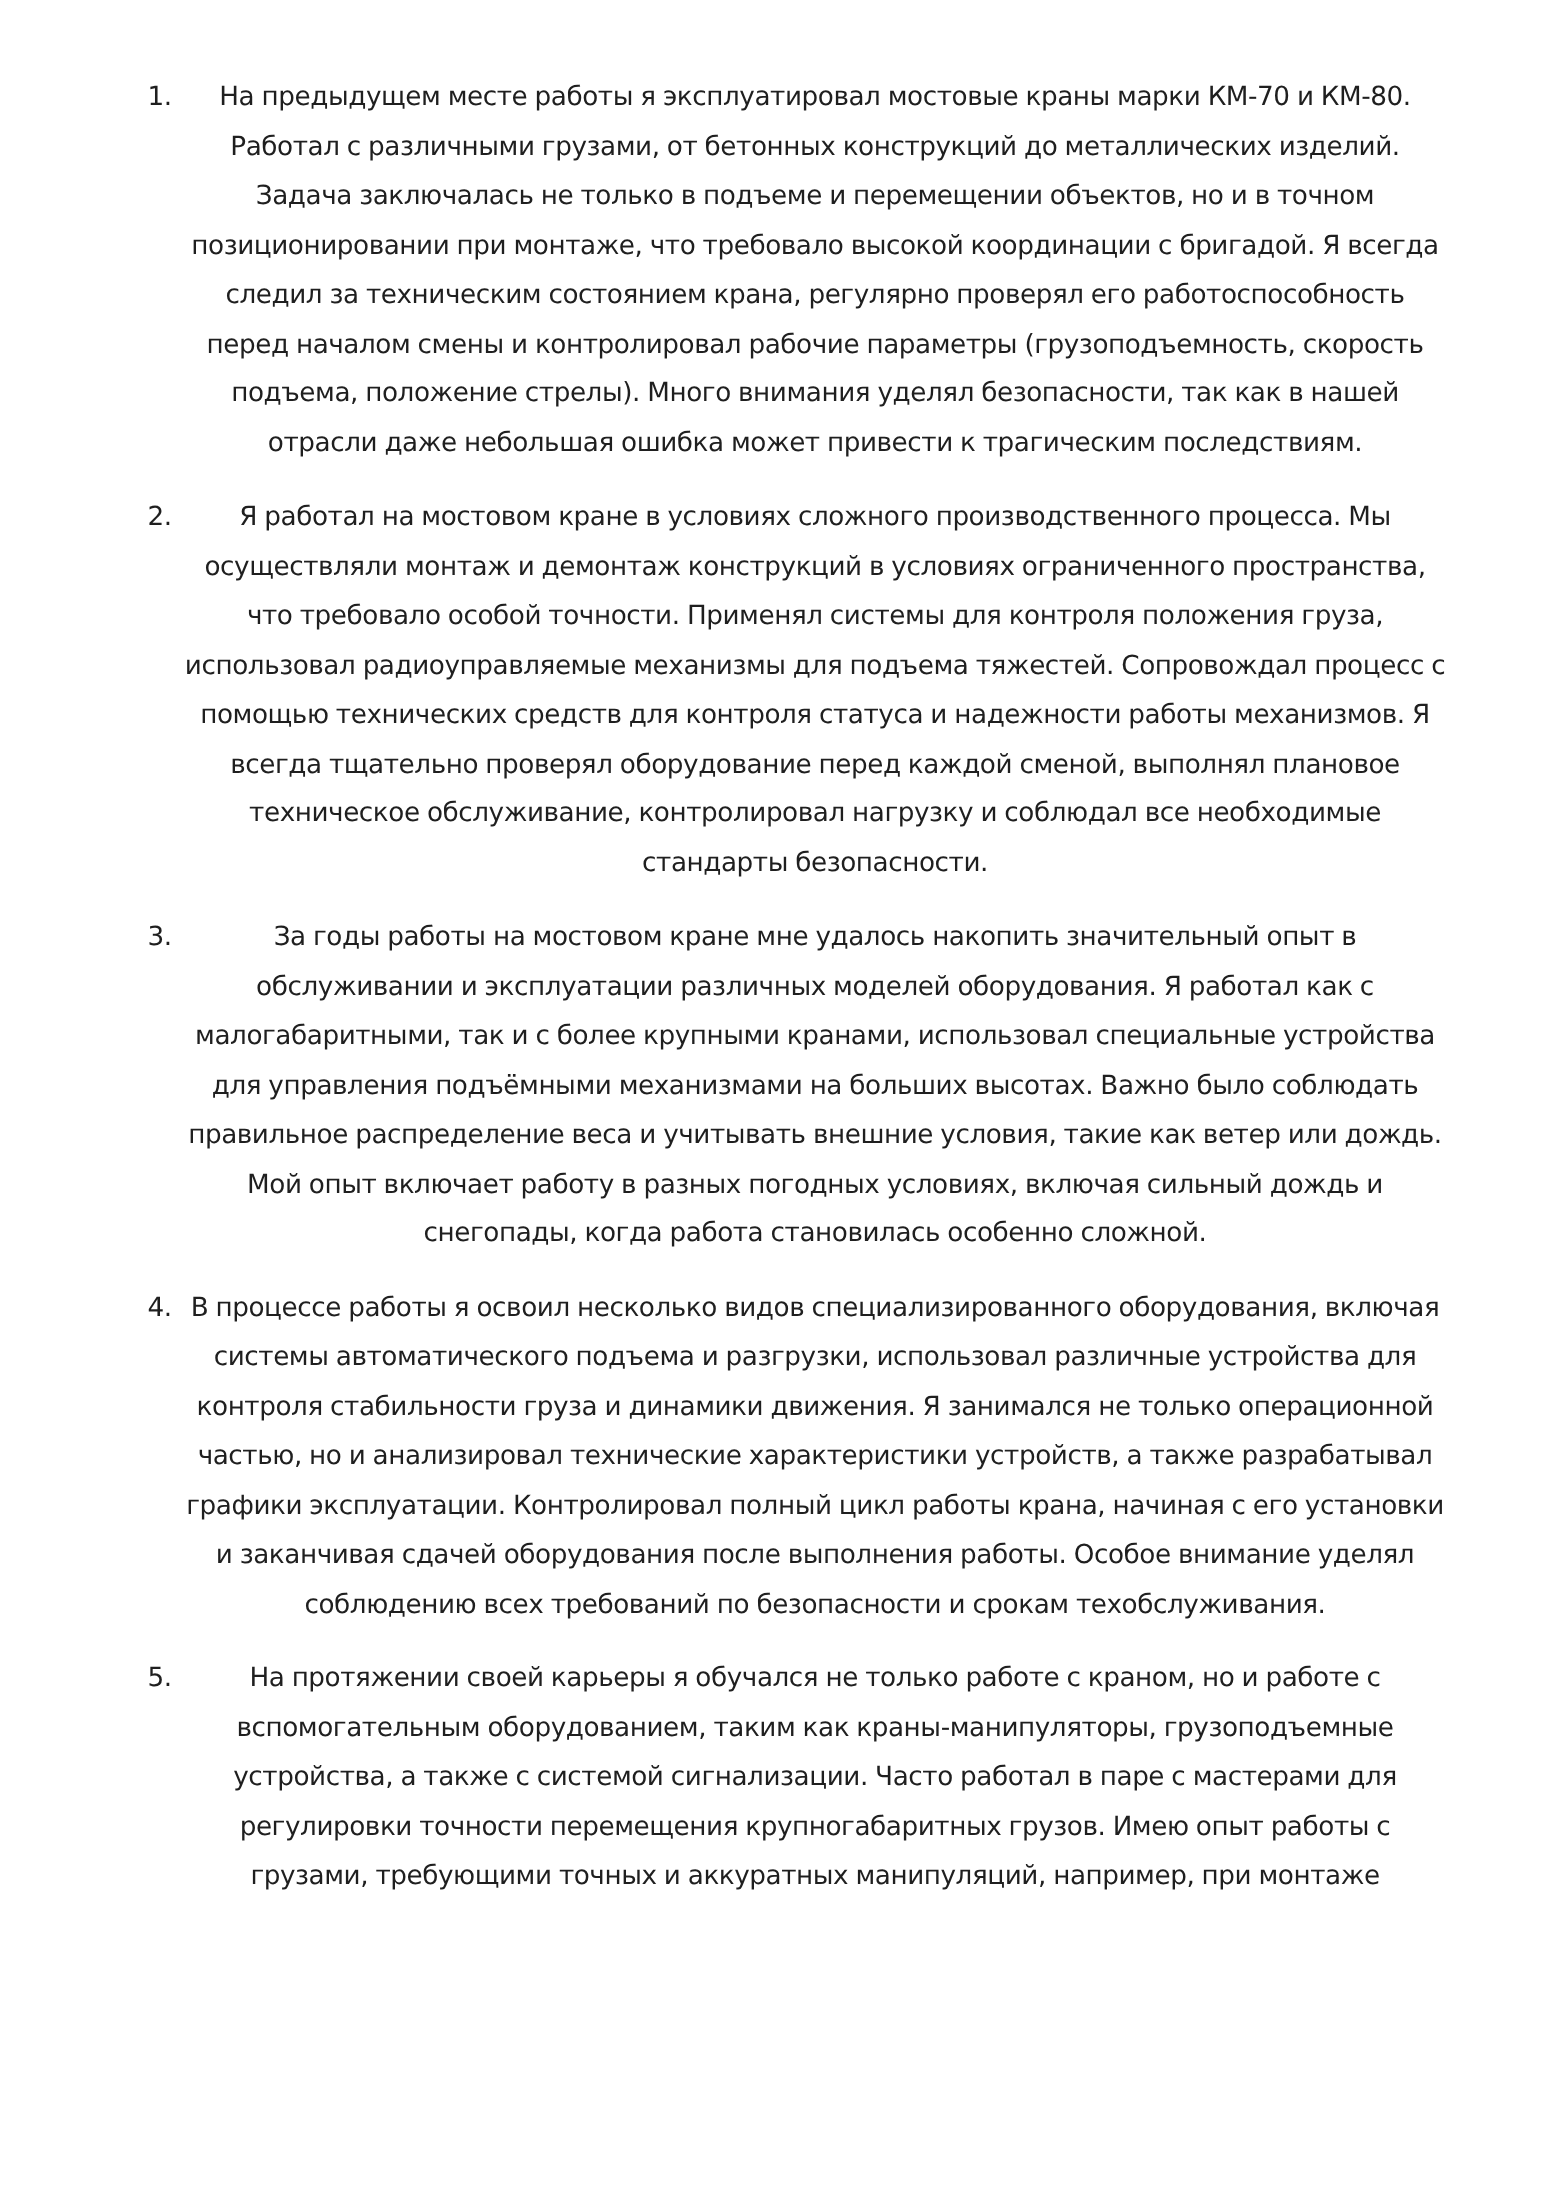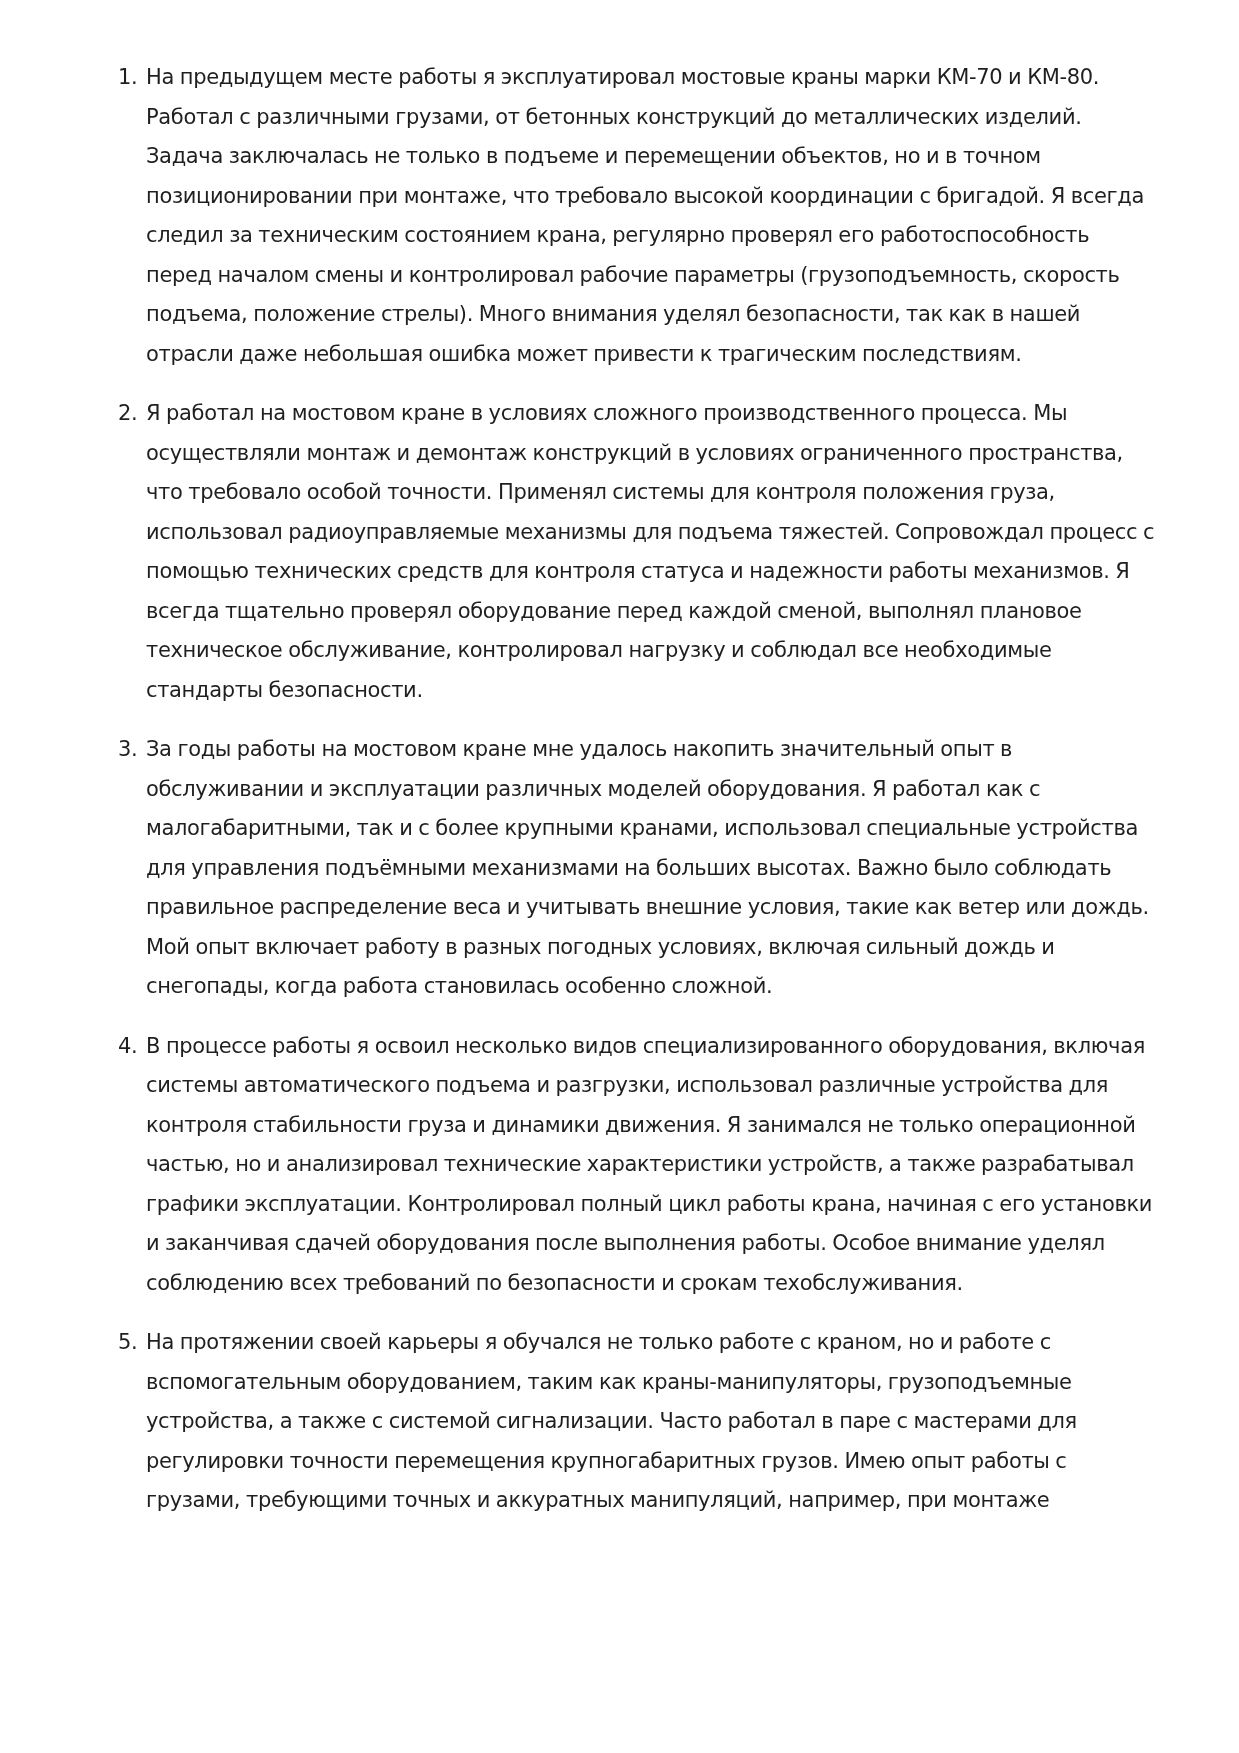--- a/index.html
+++ b/index.html
@@ -35,20 +35,21 @@
       letter-spacing: -0.35px;
       word-spacing: -0.5px;
     }
     .item-num {
       position: absolute;
       left: 0;
       top: 0;
     }
     .item-text {
       display: block;
+      text-align: center;
     }
   </style>
 </head>
 <body>
 
 <div class="page">
   <ol class="items">
     <li class="item">
       <span class="item-num">1.</span>
       <span class="item-text">На предыдущем месте работы я эксплуатировал мостовые краны марки КМ-70 и КМ-80. Работал с различными грузами, от бетонных конструкций до металлических изделий. Задача заключалась не только в подъеме и перемещении объектов, но и в точном позиционировании при монтаже, что требовало высокой координации с бригадой. Я всегда следил за техническим состоянием крана, регулярно проверял его работоспособность перед началом смены и контролировал рабочие параметры (грузоподъемность, скорость подъема, положение стрелы). Много внимания уделял безопасности, так как в нашей отрасли даже небольшая ошибка может привести к трагическим последствиям.</span>

